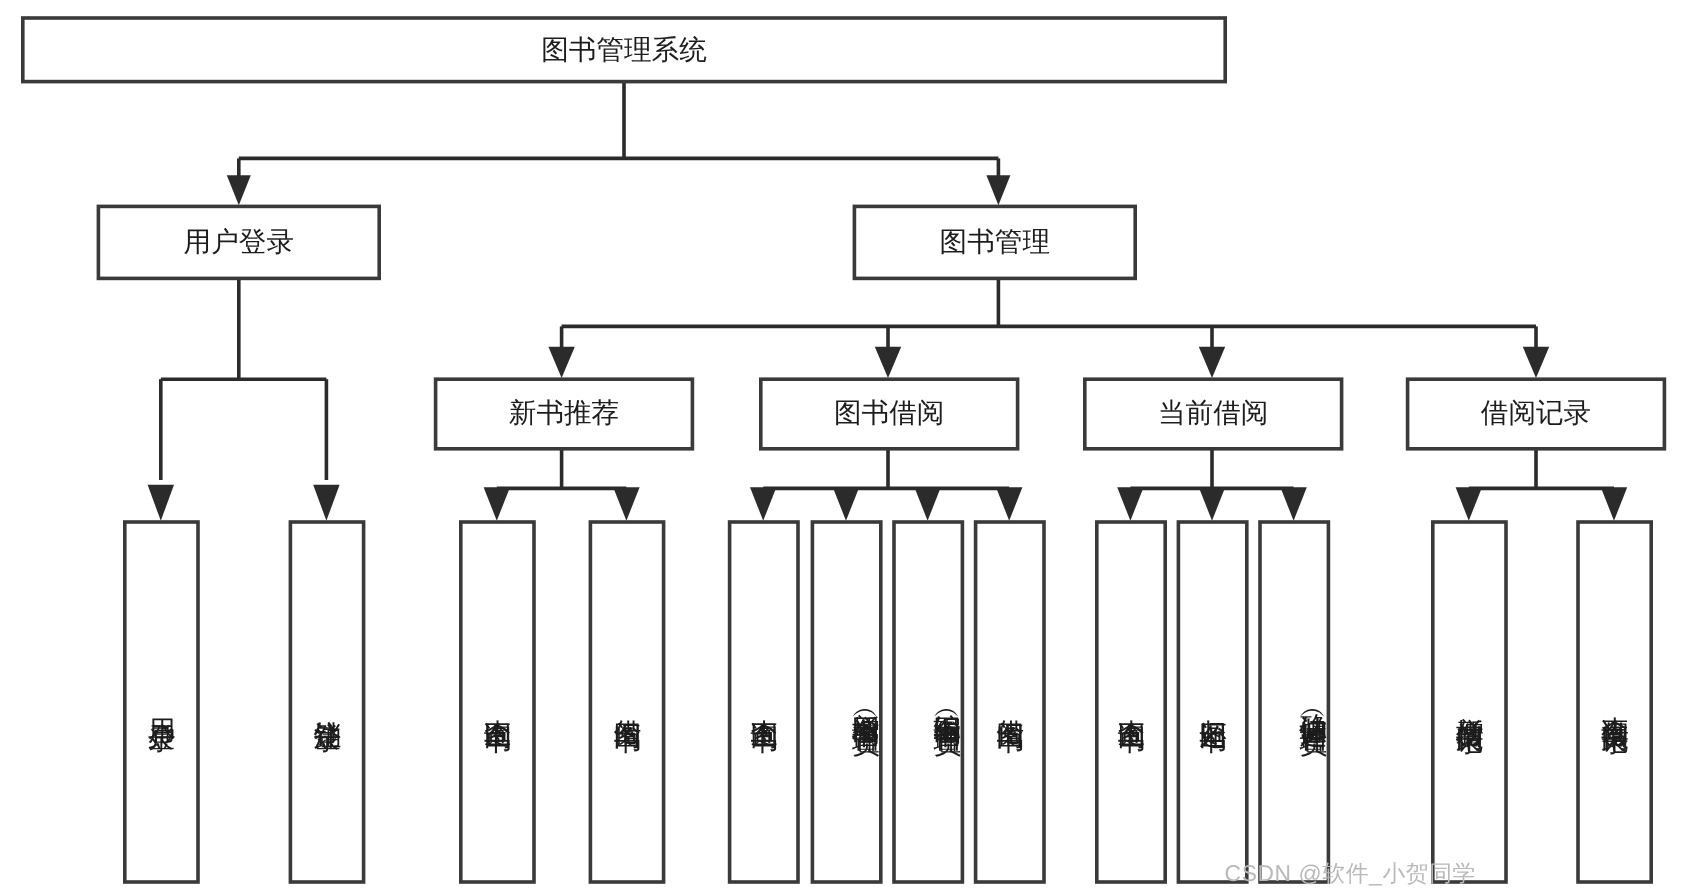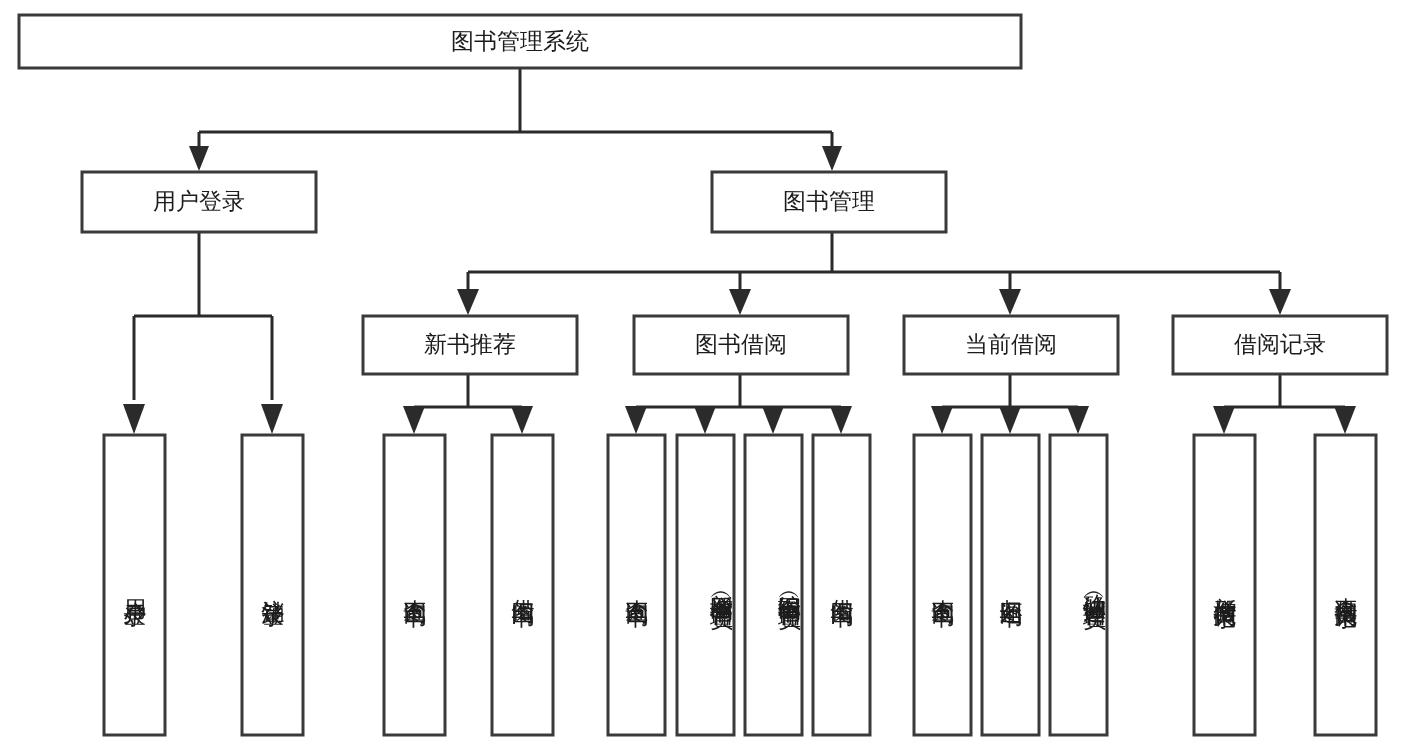--- a/index.html
+++ b/index.html
@@ -205,13 +205,14 @@
   <div class="leaf-label-wrap" style="left:745px; top:435px; width:57px; height:300px; align-items:flex-start;">编辑图书（管理员）</div>
   <div class="leaf-label-wrap" style="left:813px; top:435px; width:57px; height:300px;">借阅图书</div>
 
   <div class="leaf-label-wrap" style="left:914px; top:435px; width:57px; height:300px;">查询图书</div>
   <div class="leaf-label-wrap" style="left:982px; top:435px; width:57px; height:300px;">归还图书</div>
   <div class="leaf-label-wrap" style="left:1050px; top:435px; width:57px; height:300px; align-items:flex-start;">确认归还（管理员）</div>
 
   <div class="leaf-label-wrap" style="left:1194px; top:435px; width:61px; height:300px;">新增借阅记录</div>
   <div class="leaf-label-wrap" style="left:1315px; top:435px; width:61px; height:300px;">查询借阅记录</div>
 
+  <div class="watermark">CSDN @软件_小贺同学</div>
 </div>
 
 </body></html>

